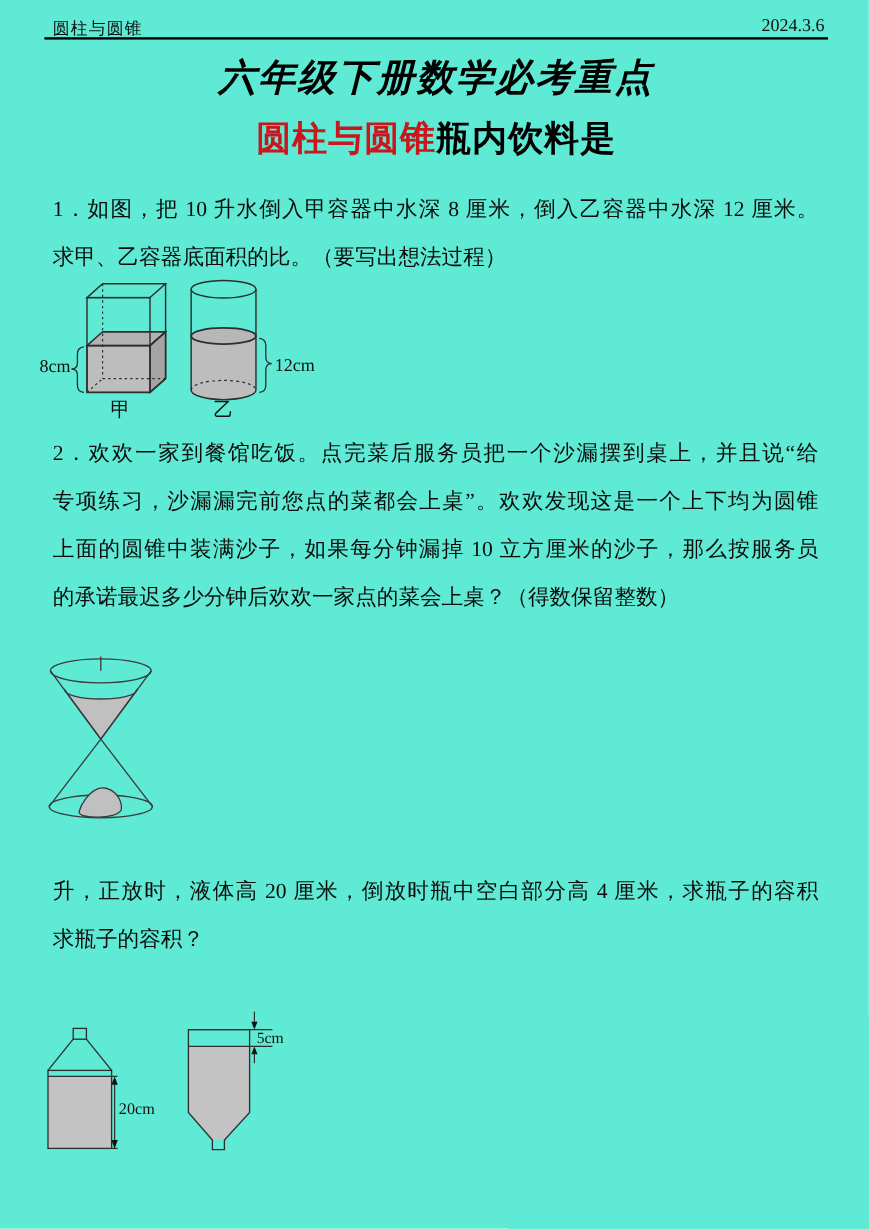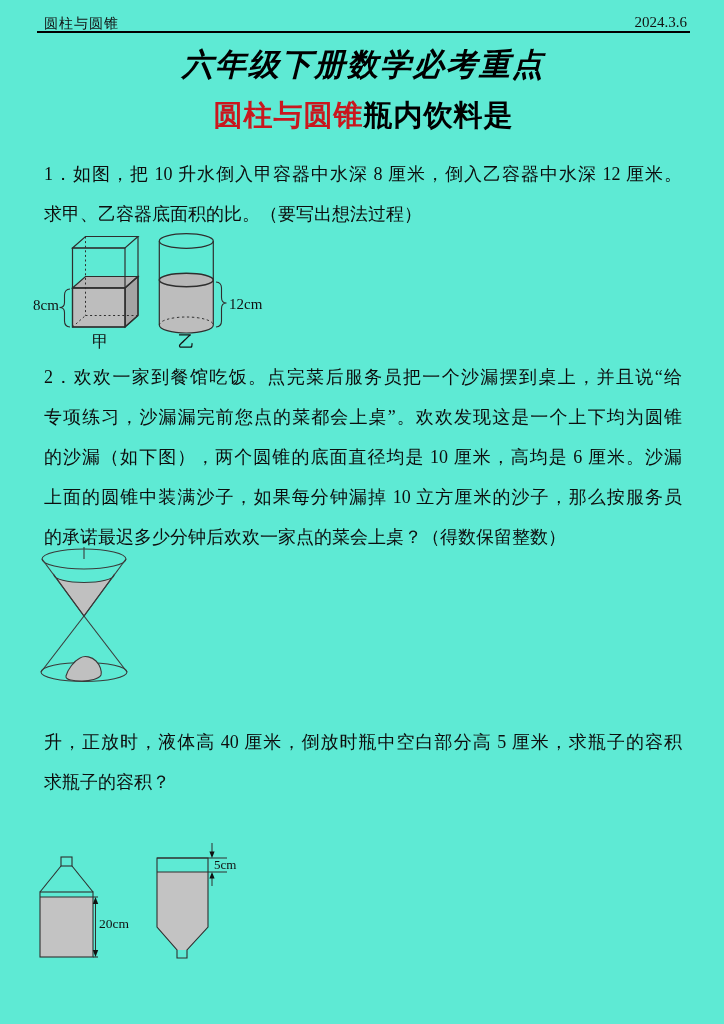--- a/index.html
+++ b/index.html
@@ -88,21 +88,20 @@
 
       <path d="M186,50 Q191.5,50.5 191.5,56 L191.5,65.5 Q191.5,71 196.5,71 Q191.5,71 191.5,76.5 L191.5,89 Q191.5,94.5 186,95" fill="none" stroke-width="1.1"></path>
     </g>
     <text x="199" y="77" font-size="15" fill="#111">12cm</text>
     <text x="148" y="115" font-size="16.5" fill="#111">乙</text>
   </svg>
 
   <div class="prob" style="top:357px">
     <div class="pline">2．欢欢一家到餐馆吃饭。点完菜后服务员把一个沙漏摆到桌上，并且说“给</div>
     <div class="pline">专项练习，沙漏漏完前您点的菜都会上桌”。欢欢发现这是一个上下均为圆锥</div>
-    <div class="pline">的沙漏（如下图），两个圆锥的底面直径均是 10 厘米，高均是 6 厘米。沙漏</div>
     <div class="pline">上面的圆锥中装满沙子，如果每分钟漏掉 10 立方厘米的沙子，那么按服务员</div>
     <div class="pline last">的承诺最迟多少分钟后欢欢一家点的菜会上桌？（得数保留整数）</div>
   </div>
 
   <svg class="fig" style="left:30px;top:545px" width="130" height="145" viewBox="0 0 130 145">
     <g stroke="#3a3a3a" fill="none" stroke-width="1.1">
 
       <path d="M24,30 A30,7.5 0 0 0 84,30 L54,71 Z" fill="#c0c0c0" stroke="#3a3a3a"></path>
 
       <line x1="54" y1="2" x2="54" y2="14"></line>
@@ -112,21 +111,21 @@
 
       <line x1="54" y1="71" x2="11" y2="127"></line>
       <line x1="54" y1="71" x2="97" y2="127"></line>
       <ellipse cx="54" cy="127" rx="43" ry="9.5"></ellipse>
 
       <path d="M36,131 C38,124 44,116 50,113 C55,110 62,112 66,116 C70,120 72,126 71,130 C69,134 60,136 52,136 C44,136 35,135 36,131 Z" fill="#c0c0c0" stroke="#3a3a3a"></path>
     </g>
   </svg>
 
   <div class="prob" style="top:722px">
-    <div class="pline">升，正放时，液体高 40 厘米，倒放时瓶中空白部分高 5 厘米，求瓶子的容积</div>
+    <div class="pline">升，正放时，液体高 20 厘米，倒放时瓶中空白部分高 4 厘米，求瓶子的容积</div>
     <div class="pline last">求瓶子的容积？</div>
   </div>
 
   <svg class="fig" style="left:30px;top:835px" width="215" height="130" viewBox="0 0 215 130">
     <g stroke="#2e2e2e" fill="none" stroke-width="1.1">
 
       <rect x="10" y="62" width="53" height="60" fill="#c3c3c3" stroke="none"></rect>
 
       <rect x="31" y="22" width="11" height="9"></rect>
       <line x1="31" y1="31" x2="10" y2="57"></line>

